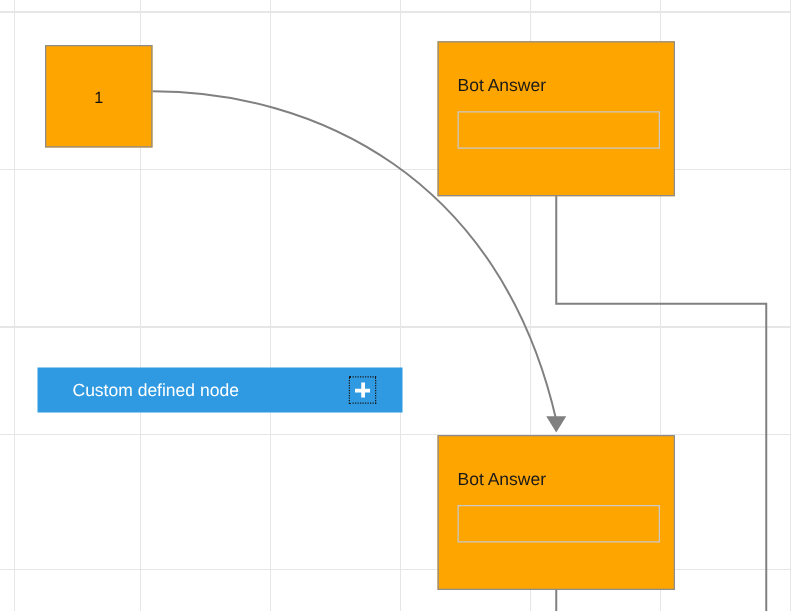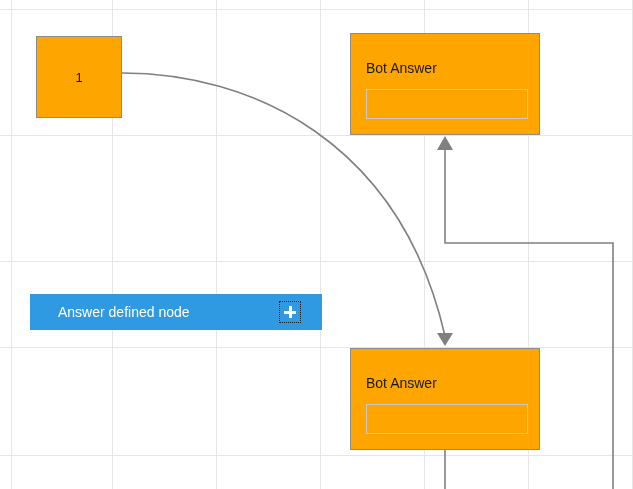--- a/index.html
+++ b/index.html
@@ -41,21 +41,21 @@
     justify-content: center;
   }
   .node-start-label {
     font-size: 13px;
     color: #111111;
     line-height: 1;
   }
   .node-bot {
     left: 350px;
     width: 190px;
-    height: 102px;
+    height: 124px;
     padding: 0;
   }
   .node-bot-top { top: 33px; }
   .node-bot-bottom { top: 348px; }
   .node-bot-title {
     position: absolute;
     left: 15px;
     top: 27px;
     font-size: 14px;
     color: #1a1a1a;
@@ -156,20 +156,20 @@
     <span class="node-bot-title">Bot Answer</span>
     <div class="node-bot-slot"></div>
   </div>
 
   <div class="node node-bot node-bot-bottom">
     <span class="node-bot-title">Bot Answer</span>
     <div class="node-bot-slot"></div>
   </div>
 
   <div class="palette-item">
-    <span class="palette-label">Answer defined node</span>
+    <span class="palette-label">Custom defined node</span>
     <span class="palette-add">
       <span class="plus-h"></span>
       <span class="plus-v"></span>
     </span>
   </div>
 
 </div>
 
 </body></html>

